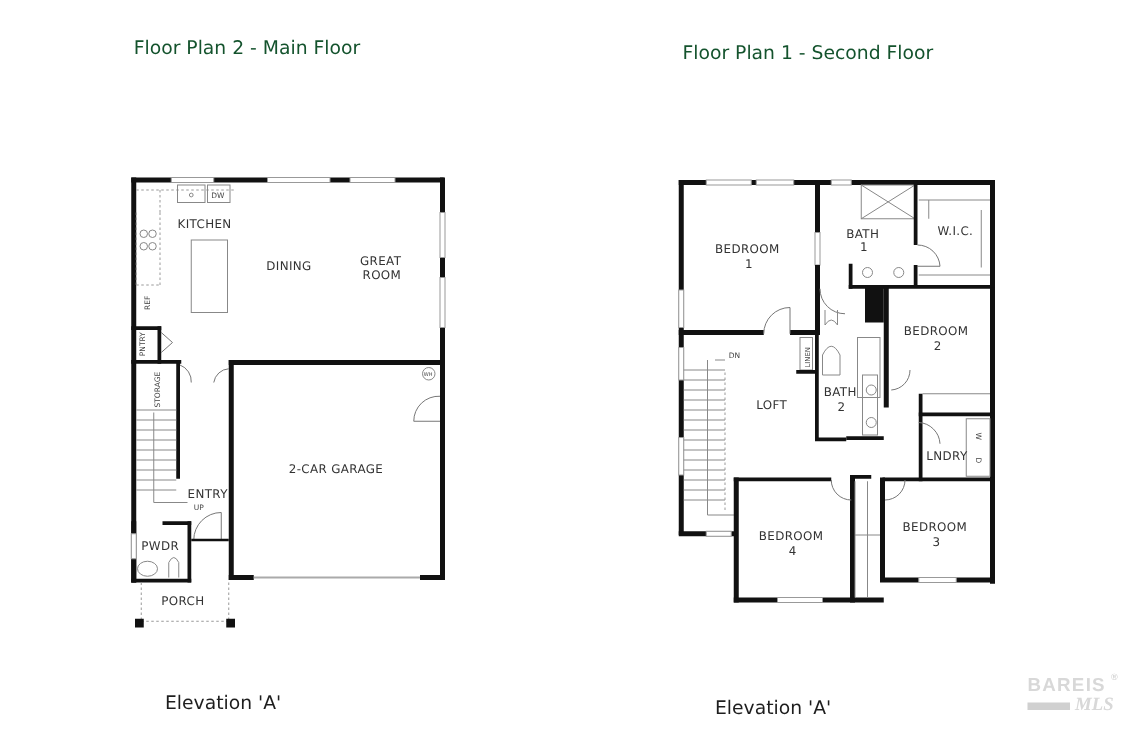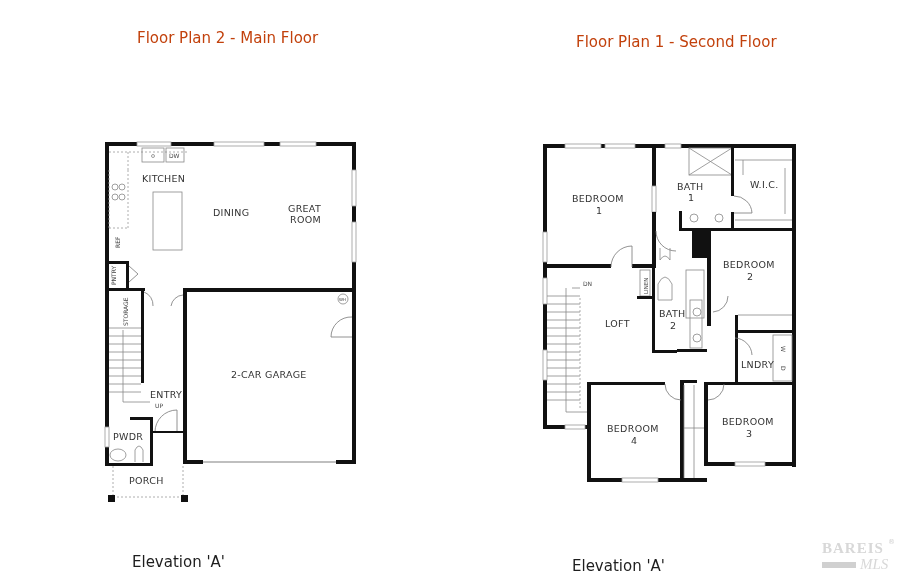--- a/index.html
+++ b/index.html
@@ -1,31 +1,31 @@
 <!DOCTYPE html>
 <html><head>
 <meta charset="utf-8">
 <style>
   html, body { margin:0; padding:0; background:#ffffff; }
   body { width:900px; height:585px; position:relative; overflow:hidden;
          font-family:"DejaVu Sans", sans-serif; color:#222; }
-  .title { position:absolute; font-size:15px; color:#c2410c; white-space:nowrap;margin-left:30px; }
+  .title { position:absolute; font-size:15px; color:#14532d; white-space:nowrap; }
   .elev { position:absolute; font-size:15px; color:#1e1e1e; white-space:nowrap; }
   svg.plan { position:absolute; left:0; top:0; }
   .lbl { font-family:"DejaVu Sans", sans-serif; font-size:9.5px; fill:#333; letter-spacing:0.3px; }
   .lbl-sm { font-family:"DejaVu Sans", sans-serif; font-size:6px; fill:#444; }
   .wall { fill:#111; }
   .thin { stroke:#888; stroke-width:0.8; fill:none; }
   .dash { stroke:#999; stroke-width:0.8; fill:none; stroke-dasharray:2 2; }
   .door { stroke:#777; stroke-width:0.8; fill:none; }
   .win { fill:#fff; stroke:#999; stroke-width:0.8; }
   .logo { position:absolute; left:818px; top:540px; width:80px; height:42px; }
-  .logo .t1 { position:absolute; left:4px; top:0; font-family:Liberation Serif, serif; font-size:15px; color:#d8d8d8; letter-spacing:1px; font-weight:bold;text-align:right; }
+  .logo .t1 { position:absolute; left:4px; top:0; font-family:Liberation Sans, sans-serif; font-size:15px; color:#d8d8d8; letter-spacing:1px; font-weight:bold;text-align:right; }
   .logo .bar { position:absolute; left:4px; top:22px; width:34px; height:6px; background:#d0d0d0; }
-  .logo .t2 { position:absolute; left:42px; top:16px; font-family:"Liberation Serif", serif; font-size:15px; color:#d8d8d8; font-weight:normal; font-style:italic; }
+  .logo .t2 { position:absolute; left:42px; top:16px; font-family:"Liberation Serif", serif; font-size:15px; color:#d8d8d8; font-weight:bold; font-style:italic; }
   .logo .reg { position:absolute; left:70px; top:-2px; font-size:7px; color:#d0d0d0; }
 </style>
 </head>
 <body>
 
 <div class="title" style="left:107px; top:29px;">Floor Plan 2 - Main Floor</div>
 <div class="title" style="left:546px; top:33px;">Floor Plan 1 - Second Floor</div>
 <div class="elev" style="left:132px; top:553px;">Elevation 'A'</div>
 <div class="elev" style="left:572px; top:557px;">Elevation 'A'</div>
 

